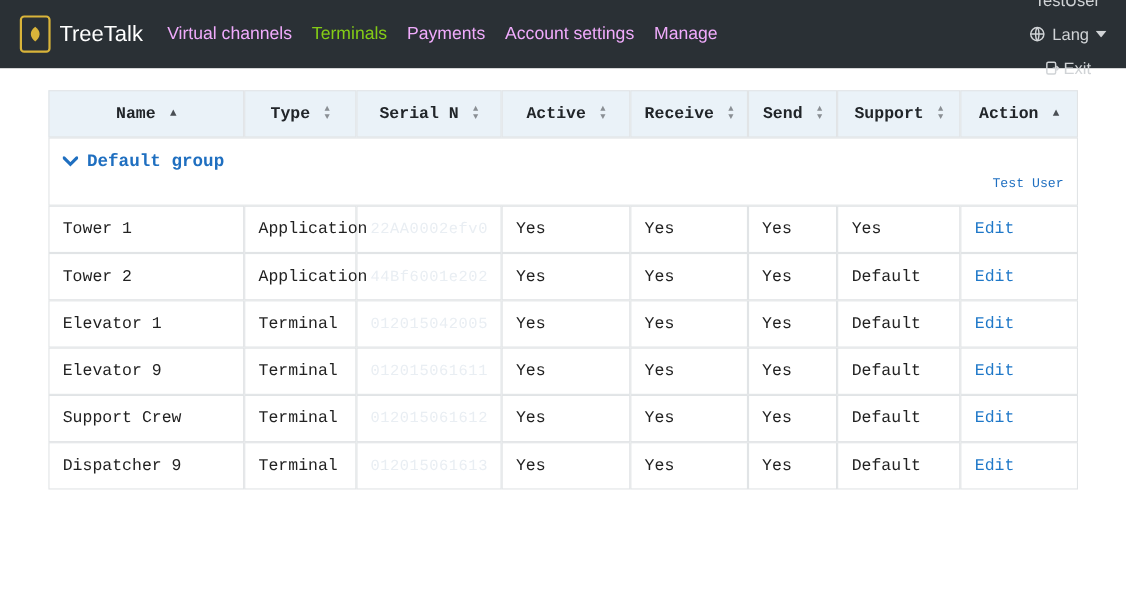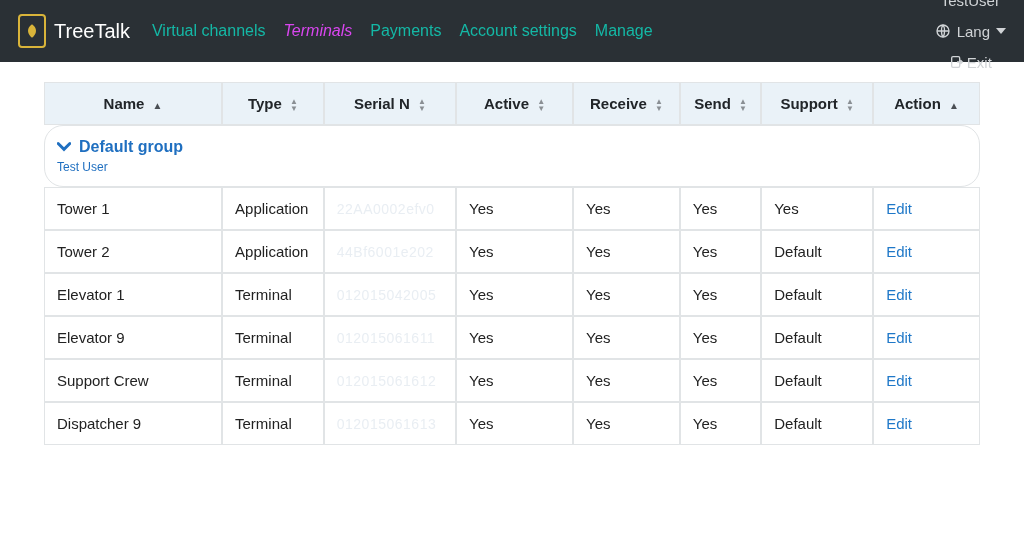--- a/index.html
+++ b/index.html
@@ -34,36 +34,37 @@
     justify-content: center;
     margin-right: 8px;
     background: #2a3035;
   }
   .brand-name {
     color: #fff;
     font-size: 20px;
     font-weight: 500;
   }
   .nav-links { display: flex; gap: 18px; }
-  .nav-link { color: #14b8a6; font-size: 16px; cursor: pointer; }
-  .nav-link.active { color: #d946ef; font-style: italic; }
+  .nav-link { color: #f0abfc; font-size: 16px; cursor: pointer; }
+  .nav-link.active { color: #84cc16; }
   .nav-right {
     margin-left: auto;
     display: flex;
     align-items: center;
     gap: 14px;
     color: #d0d3d6;
     font-size: 15px;
     flex-direction: column;
   }
   .lang-group { display: flex; align-items: center; gap: 6px; cursor: pointer; justify-content: center; }
   .exit-group { display: flex; align-items: center; gap: 2px; cursor: pointer; }
   
   .content {
     padding: 20px 44px 16px 44px;
+    font-family: Liberation Mono, monospace;
   }
   table.terminals {
     width: 100%;
     border-collapse: separate;
     border-spacing: 0;
     table-layout: fixed;
   }
   table.terminals th, table.terminals td {
     border: 1px solid #e1e4e6;
     padding: 12px 12px;
@@ -93,36 +94,36 @@
     font-size: 10px;
     color: #4a4f54;
     vertical-align: middle;
   }
   .group-row td {
     padding: 16px 12px 12px 12px;
     border-left: 1px solid #e1e4e6;
     border-right: 1px solid #e1e4e6;
     border-top: 1px solid #e1e4e6;
     border-bottom: 1px solid #e1e4e6;
-    border-radius: 19px;
   }
   .group-title {
     color: #1f6fc0;
     font-weight: 700;
     font-size: 16px;
     display: flex;
     align-items: center;
     gap: 8px;
     cursor: pointer;
   }
   .group-sub {
     color: #1f6fc0;
     font-size: 12px;
     margin-top: 4px;
     margin-left: 0;
+    text-align: right;
   }
   .serial-cell { color: #e9eef3; letter-spacing: 0.5px; font-size: 14px; }
   .edit-link { color: #1f78c8; cursor: pointer; }
   .chevron {
     width: 14px; height: 14px;
     fill: #1f6fc0;
   }
   col.c-name   { width: 175px; }
   col.c-type   { width: 100px; }
   col.c-serial { width: 130px; }

